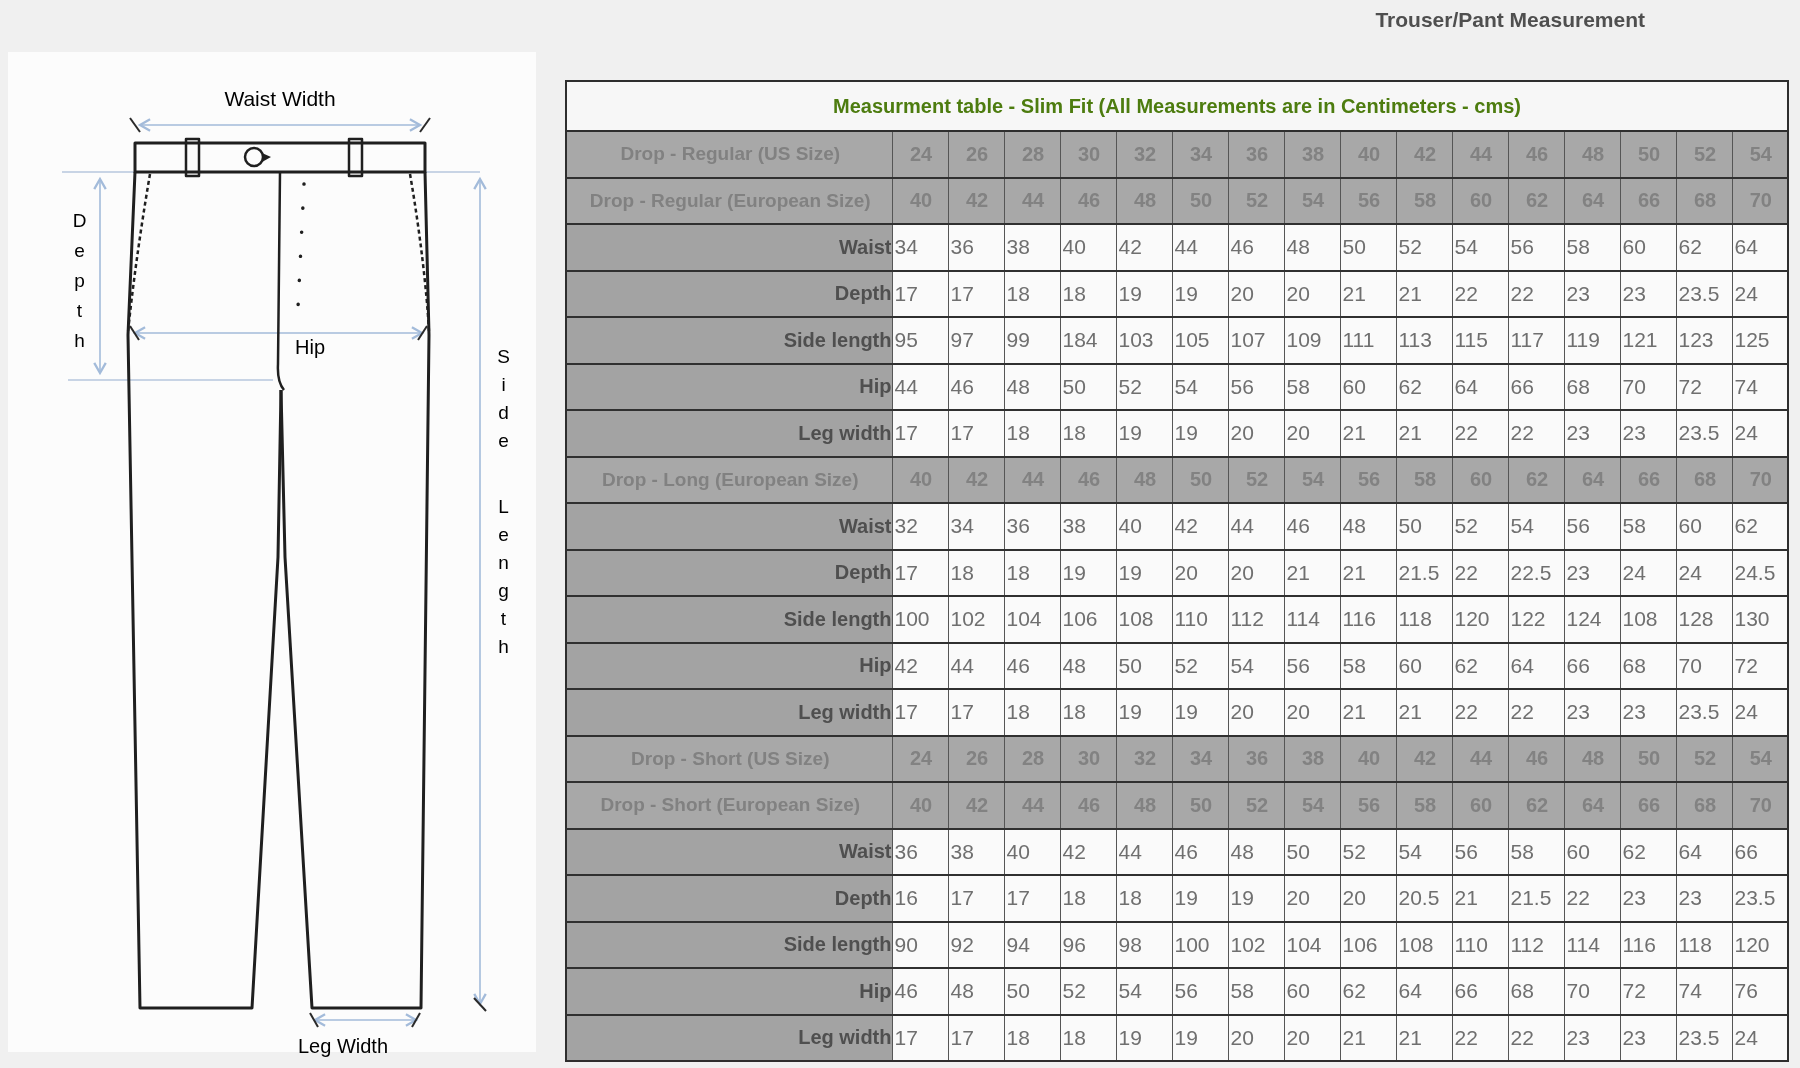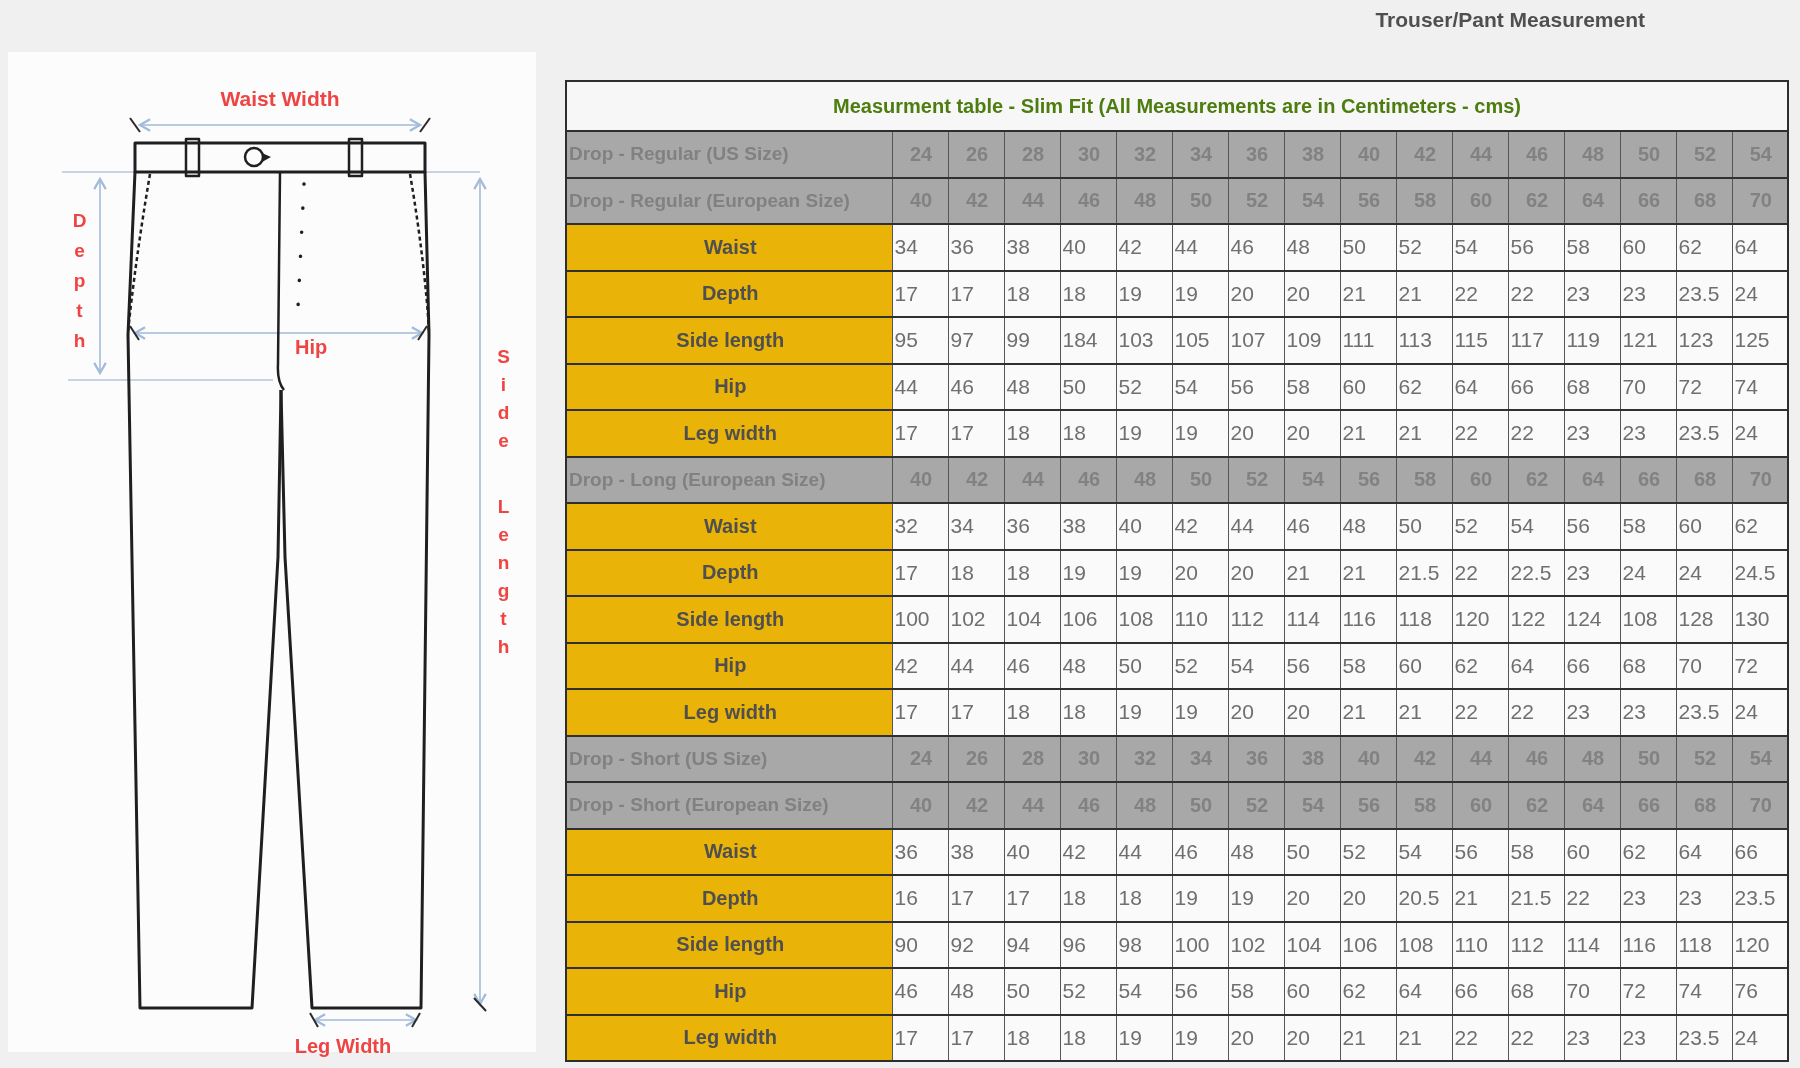--- a/index.html
+++ b/index.html
@@ -14,21 +14,21 @@
     position:absolute;left:0;top:8px;width:1645px;
     text-align:right;
     font-size:21px;font-weight:bold;color:#4f4f4f;
   }
   
   .diagram{
     position:absolute;left:8px;top:52px;width:528px;height:1000px;
     background:#fcfcfc;
   }
   .diagram svg{position:absolute;left:0;top:0;}
-  .lbl{position:absolute;font-weight:bold;color:#ef4444;line-height:1;}
+  .lbl{position:absolute;font-weight:normal;color:#000000;line-height:1;}
   .lbl-waist{left:127px;top:36px;width:290px;text-align:center;font-size:21px;}
   .lbl-hip{left:287px;top:285px;font-size:20px;}
   .lbl-leg{left:255px;top:984px;width:160px;text-align:center;font-size:20px;}
   .vert{
     writing-mode:vertical-lr;text-orientation:upright;
     white-space:pre;
   }
   .lbl-depth{left:62px;top:158px;font-size:19px;letter-spacing:9px;}
   .lbl-side{left:486px;top:294px;font-size:19px;letter-spacing:7px;word-spacing:10px;}
   
@@ -46,29 +46,29 @@
     text-align:center;border-bottom:2px solid #2e2e2e;
   }
   table.mtable td{
     height:44.5px;padding:0 0 0 2px;
     border:1px solid #565656;
     border-top:2px solid #303030;
     overflow:hidden;white-space:nowrap;
   }
   td.hdr{
     background:#a8a8a8;color:#818181;
-    font-weight:bold;font-size:19px;text-align:left;
+    font-weight:bold;font-size:19px;text-align:center;
   }
   td.hdr-num{
     background:#a8a8a8;color:#828282;
     font-weight:bold;font-size:20px;text-align:center;
   }
   td.rlabel{
     font-weight:bold;font-size:20px;color:#4f4f4f;
-    padding-left:4px;background:#eab308;text-align:center;
+    padding-left:4px;background:#a3a3a3;text-align:right;
   }
   td.val{
     font-size:21px;color:#6f6f6f;background:#fafafa;text-align:left;
   }
 </style>
 </head>
 <body>
 
 <div class="page-title">Trouser/Pant Measurement</div>
 

